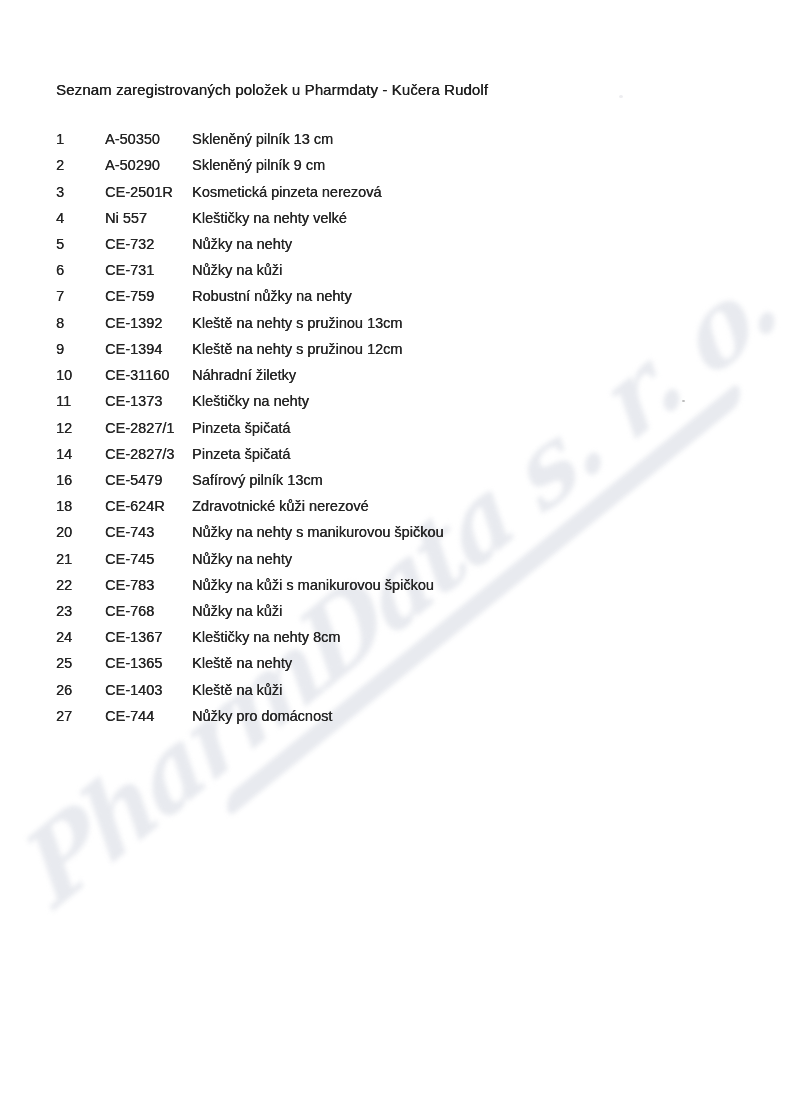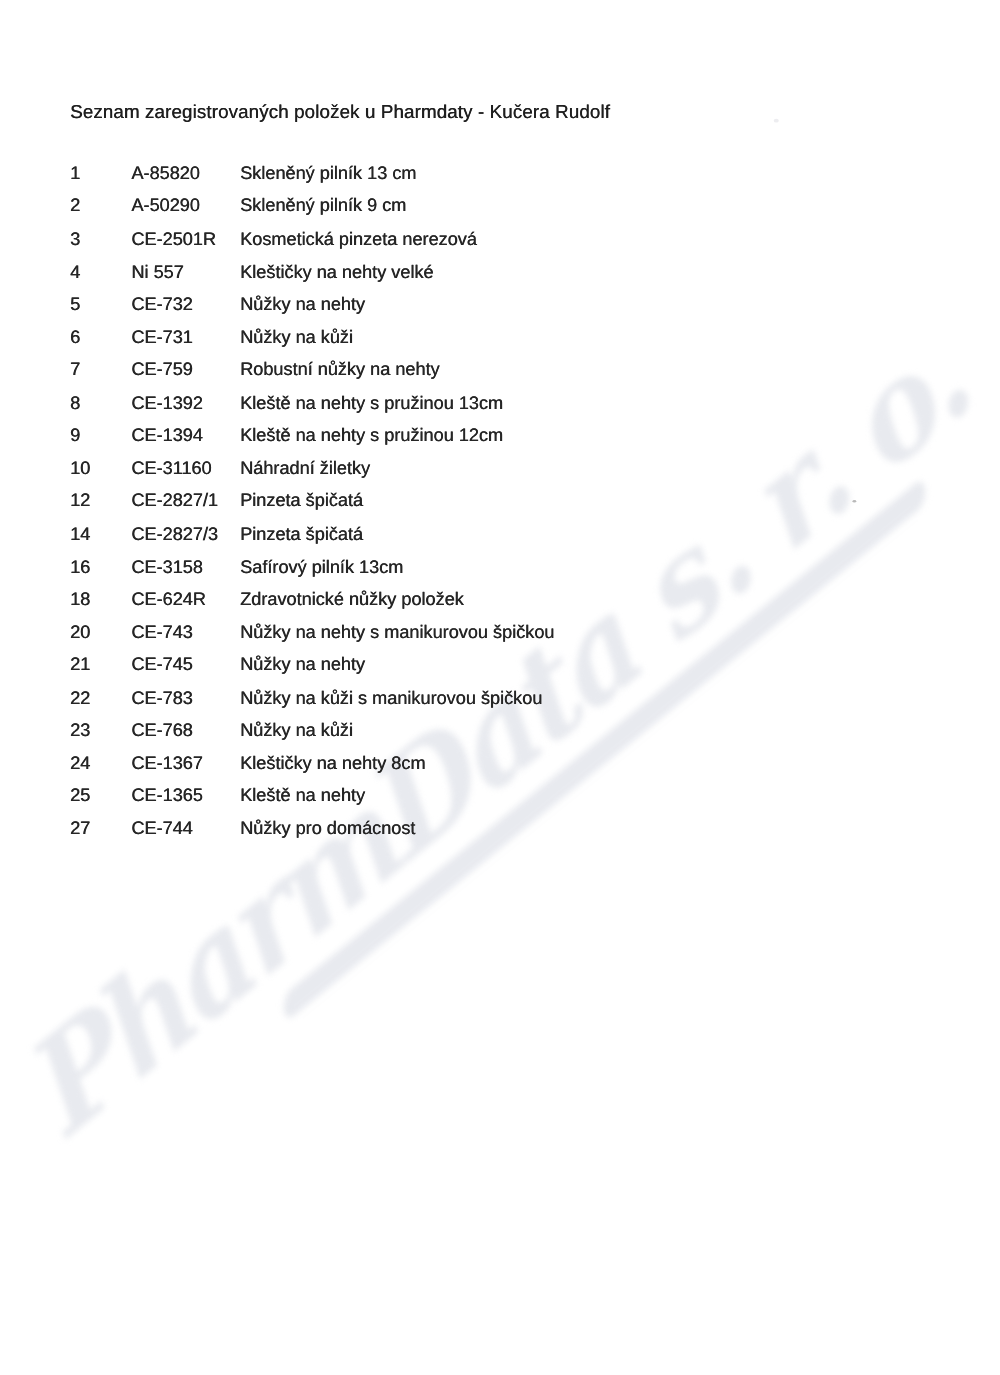--- a/index.html
+++ b/index.html
@@ -125,21 +125,21 @@
   </div>
 
   <div class="speck-a"></div>
   <div class="speck-b"></div>
 
   <h1 class="title">Seznam zaregistrovaných položek u Pharmdaty - Kučera Rudolf</h1>
 
   <div class="list">
     <div class="row">
       <span class="num">1</span>
-      <span class="code">A-85820</span>
+      <span class="code">A-50350</span>
       <span class="desc">Skleněný pilník 13 cm</span>
     </div>
 
     <div class="row">
       <span class="num">2</span>
       <span class="code">A-50290</span>
       <span class="desc">Skleněný pilník 9 cm</span>
     </div>
 
     <div class="row">
@@ -183,46 +183,51 @@
       <span class="code">CE-1394</span>
       <span class="desc">Kleště na nehty s pružinou 12cm</span>
     </div>
 
     <div class="row">
       <span class="num">10</span>
       <span class="code">CE-31160</span>
       <span class="desc">Náhradní žiletky</span>
     </div>
 
+    <div class="row">
+      <span class="num">11</span>
+      <span class="code">CE-1373</span>
+      <span class="desc">Kleštičky na nehty</span>
+    </div>
 
     <div class="row">
       <span class="num">12</span>
       <span class="code">CE-2827/1</span>
       <span class="desc">Pinzeta špičatá</span>
     </div>
 
 
     <div class="row">
       <span class="num">14</span>
       <span class="code">CE-2827/3</span>
       <span class="desc">Pinzeta špičatá</span>
     </div>
 
 
     <div class="row">
       <span class="num">16</span>
-      <span class="code">CE-3158</span>
+      <span class="code">CE-5479</span>
       <span class="desc">Safírový pilník 13cm</span>
     </div>
 
 
     <div class="row">
       <span class="num">18</span>
       <span class="code">CE-624R</span>
-      <span class="desc">Zdravotnické nůžky položek</span>
+      <span class="desc">Zdravotnické kůži nerezové</span>
     </div>
 
 
     <div class="row">
       <span class="num">20</span>
       <span class="code">CE-743</span>
       <span class="desc">Nůžky na nehty s manikurovou špičkou</span>
     </div>
 
     <div class="row">
@@ -248,20 +253,25 @@
       <span class="code">CE-1367</span>
       <span class="desc">Kleštičky na nehty 8cm</span>
     </div>
 
     <div class="row">
       <span class="num">25</span>
       <span class="code">CE-1365</span>
       <span class="desc">Kleště na nehty</span>
     </div>
 
+    <div class="row">
+      <span class="num">26</span>
+      <span class="code">CE-1403</span>
+      <span class="desc">Kleště na kůži</span>
+    </div>
 
     <div class="row">
       <span class="num">27</span>
       <span class="code">CE-744</span>
       <span class="desc">Nůžky pro domácnost</span>
     </div>
   </div>
 
 </div>
 

